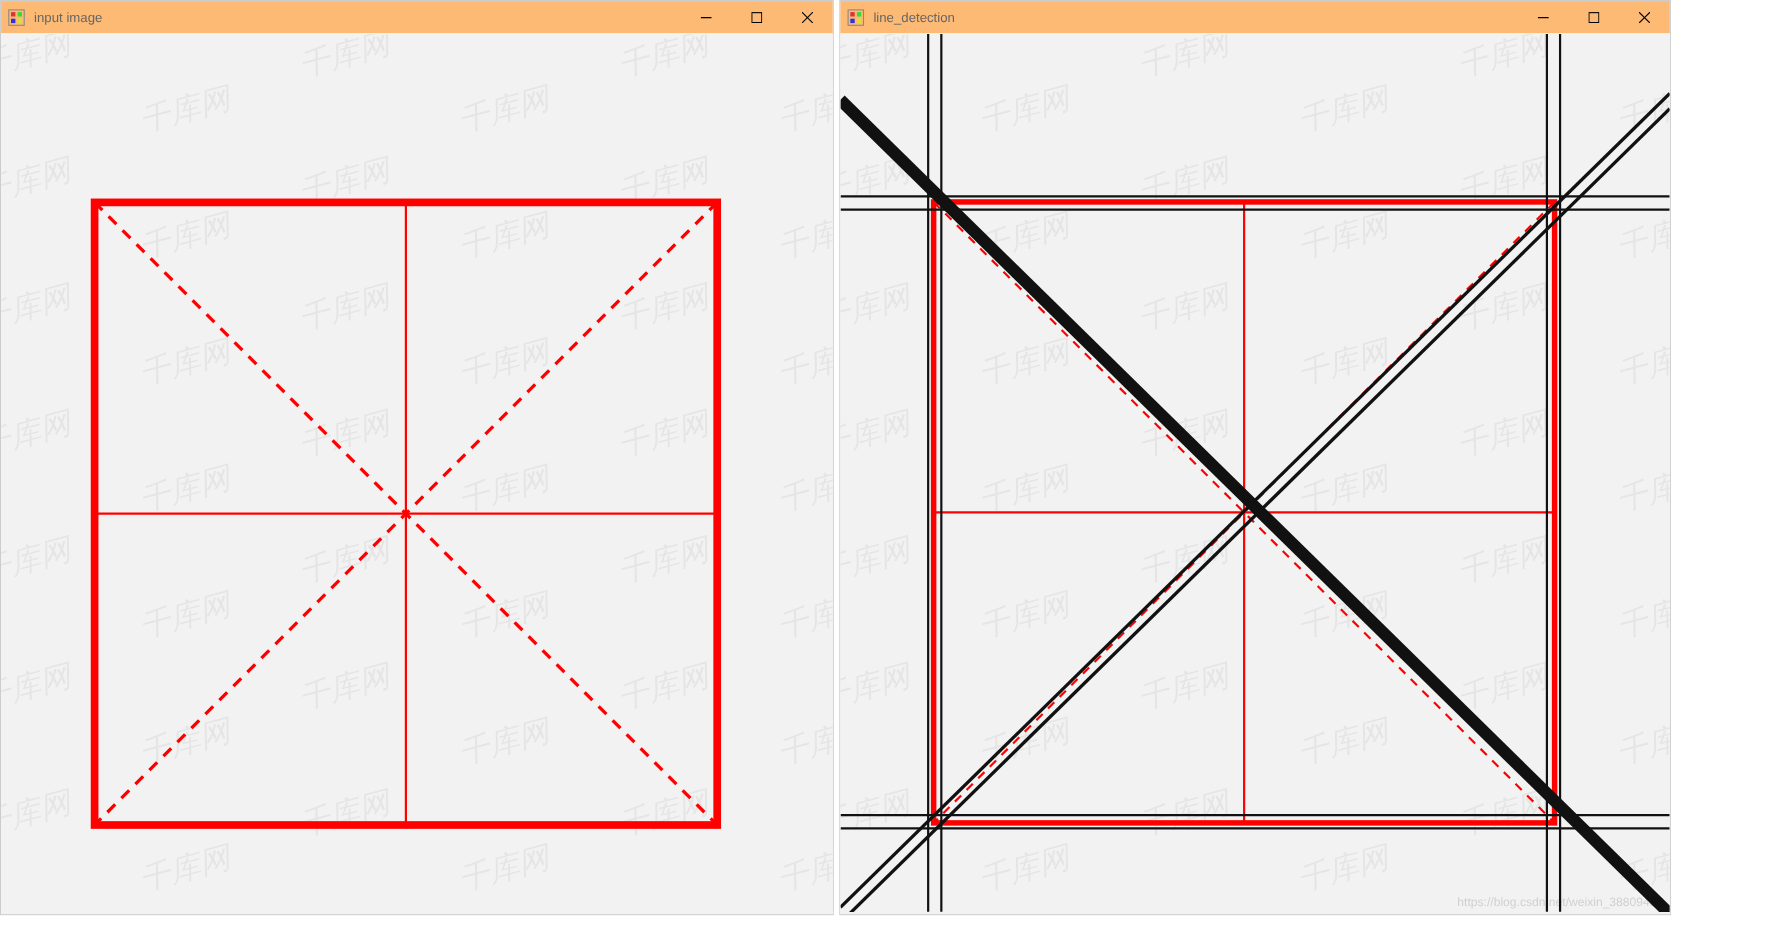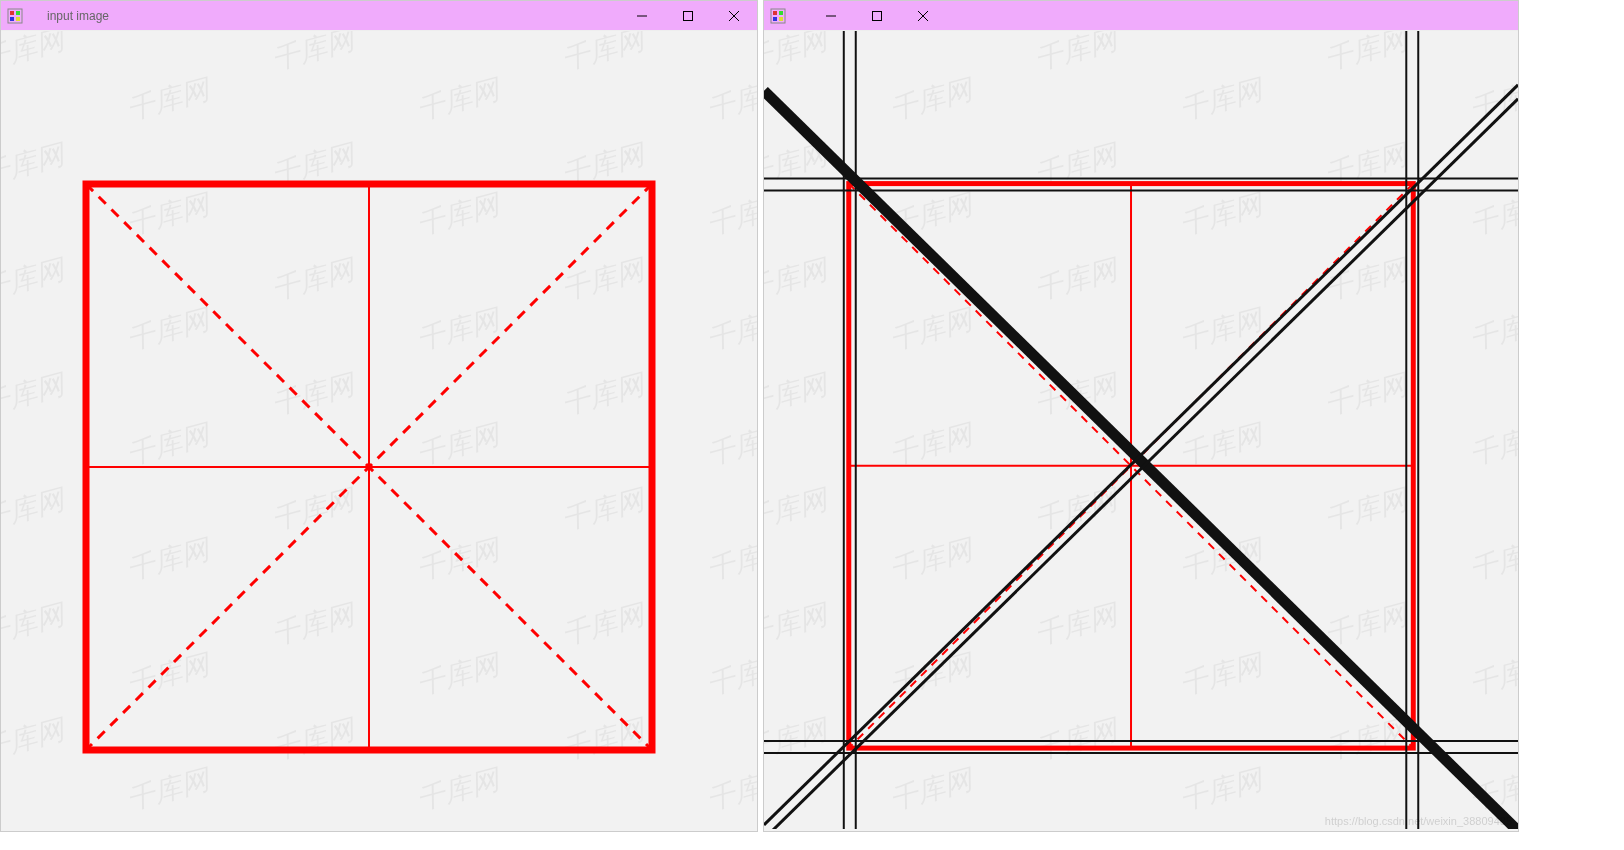--- a/index.html
+++ b/index.html
@@ -15,27 +15,26 @@
       background: #fff;
       border: 1px solid #ccc;
       display: flex;
       flex-direction: column;
       position: relative;
     }
     .window-left { width: 758px; height: 832px; }
     .window-right { width: 756px; height: 832px; margin-left: 5px; }
     .titlebar {
       height: 30px;
-      background: #f0abfc;
+      background: #fdba74;
       display: flex;
       align-items: center;
       border-bottom: 1px solid #eee;
       font-size: 12px;
       color: #666;
-      gap: 16px;
     }
     .titlebar .app-icon {
       width: 16px; height: 16px; margin: 0 6px;
       display: inline-flex; align-items: center; justify-content: center;
     }
     .titlebar .app-icon svg { width: 16px; height: 16px; }
     .titlebar .title { flex: 1; padding-left: 2px; }
     .win-controls { display: flex; height: 100%; }
     .win-btn {
       width: 46px; height: 30px;
@@ -170,20 +169,21 @@
   <div class="titlebar">
     <span class="app-icon">
       <svg viewBox="0 0 16 16">
           <rect x="1" y="1" width="14" height="14" fill="none" stroke="#888"></rect>
           <rect x="3" y="3" width="4" height="4" fill="#d33"></rect>
           <rect x="9" y="3" width="4" height="4" fill="#3d3"></rect>
           <rect x="3" y="9" width="4" height="4" fill="#33d"></rect>
           <rect x="9" y="9" width="4" height="4" fill="#dd3"></rect>
         </svg>
     </span>
+    <span class="title">line_detection</span>
     <div class="win-controls">
       <div class="win-btn">
           <svg width="10" height="10">
             <line x1="0" y1="5" x2="10" y2="5" stroke="#000"></line>
           </svg>
         </div>
       <div class="win-btn">
           <svg width="10" height="10">
             <rect x="0.5" y="0.5" width="9" height="9" fill="none" stroke="#000"></rect>
           </svg>

